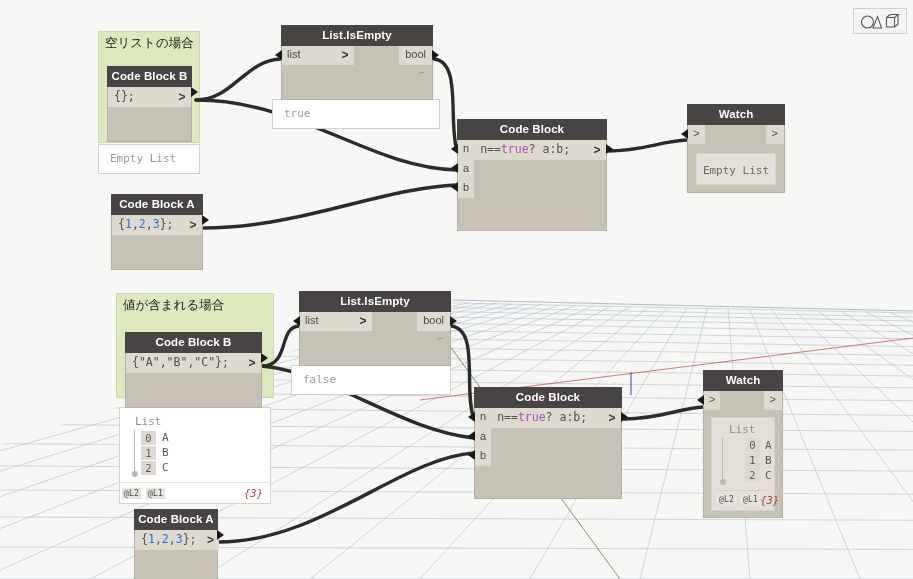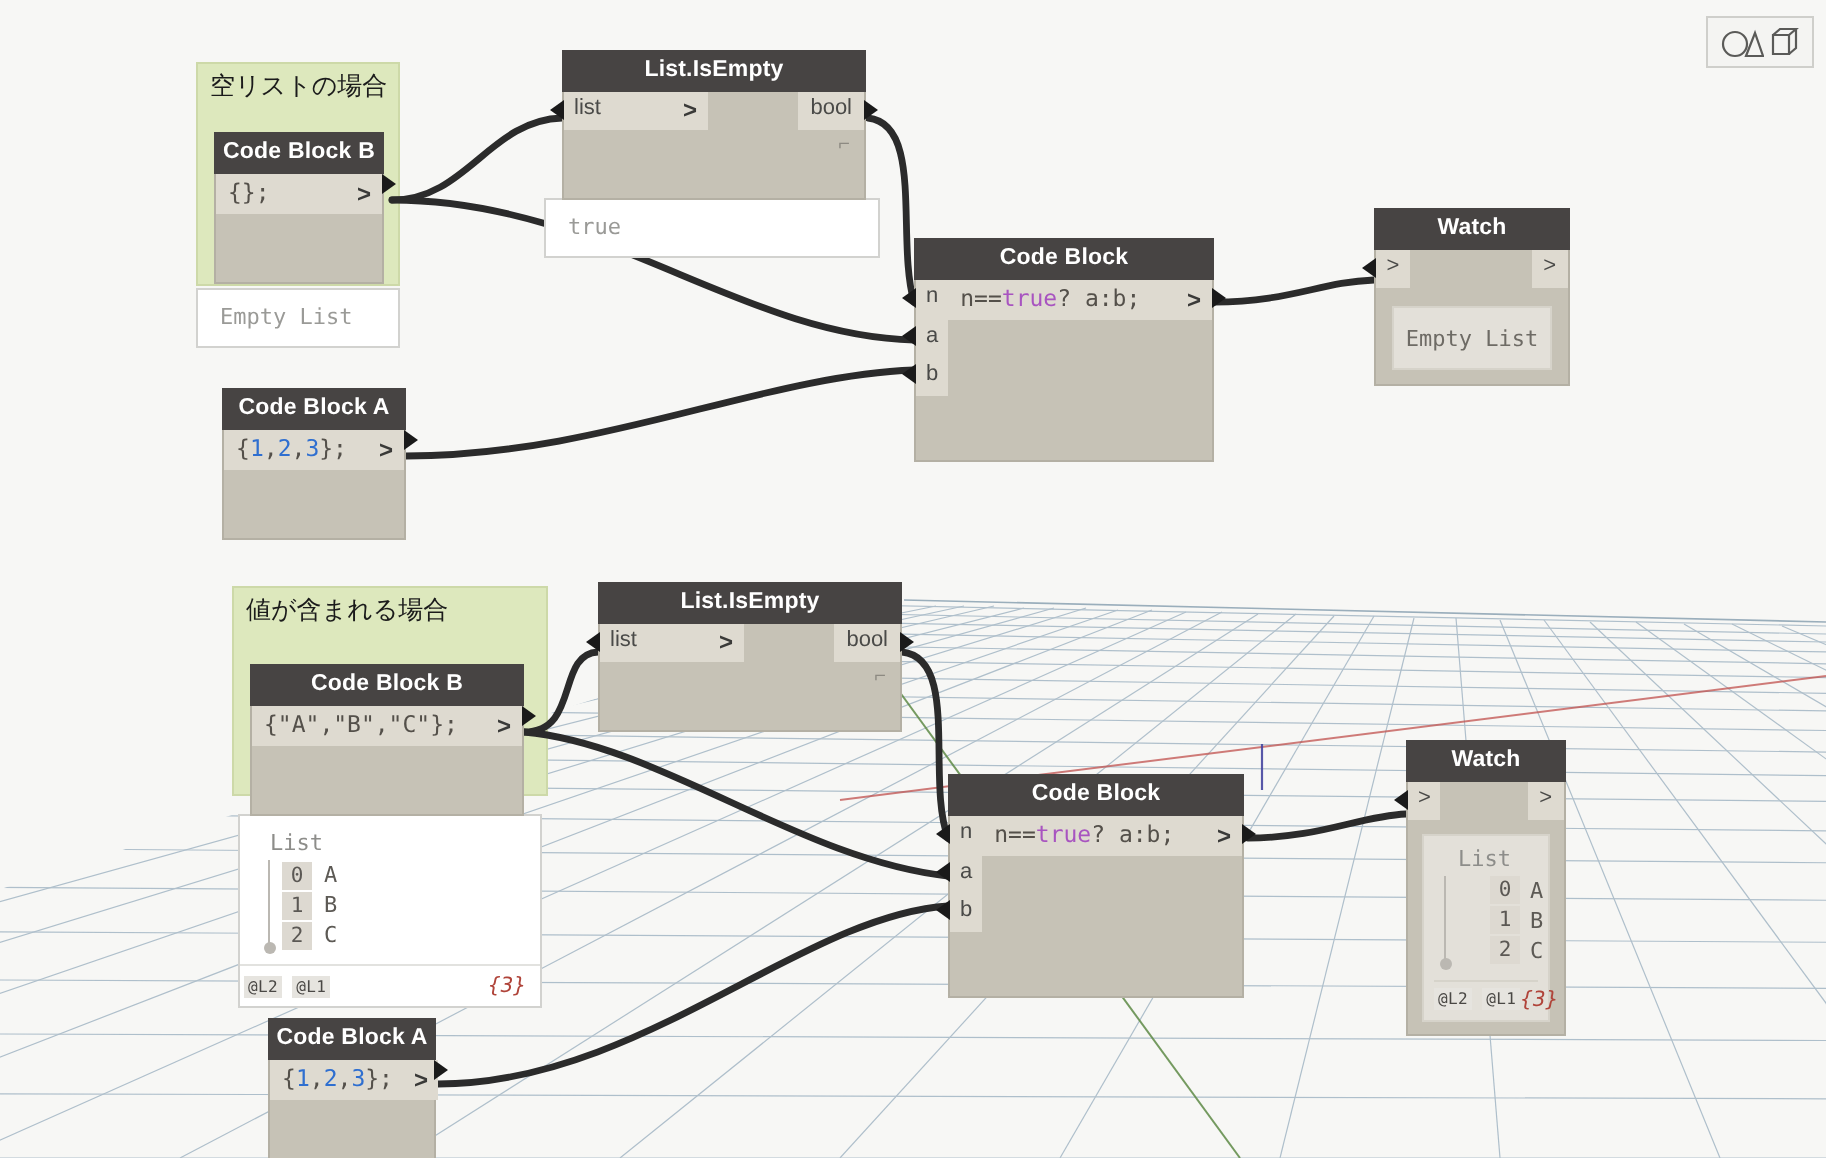--- a/index.html
+++ b/index.html
@@ -424,20 +424,23 @@
         <div class="port-mid"></div>
         <div class="port-out">bool</div>
         <div class="nub nub-out" style="top:4px;"></div>
       </div>
       <div class="node-filler" style="position:relative;">
         <span style="position:absolute;right:7px;top:2px;font-size:10px;color:#8d8a82;">⌐</span>
       </div>
     </div>
   </div>
 
+  <div class="preview" style="left:291px; top:365px; width:160px;">
+    <div class="preview-simple">false</div>
+  </div>
 
   <div class="node" style="left:474px; top:387px; width:148px;">
     <div class="node-header">Code Block</div>
     <div class="node-body">
       <div class="port-row" style="position:relative;">
         <div class="nub nub-in" style="top:4px;"></div>
         <div class="port-in">n</div>
         <div class="cb-code" style="flex:1 1 auto;">n==<span class="kw">true</span>? a:b;</div>
         <div class="port-chevron">&gt;</div>
         <div class="nub nub-out" style="top:4px;"></div>

